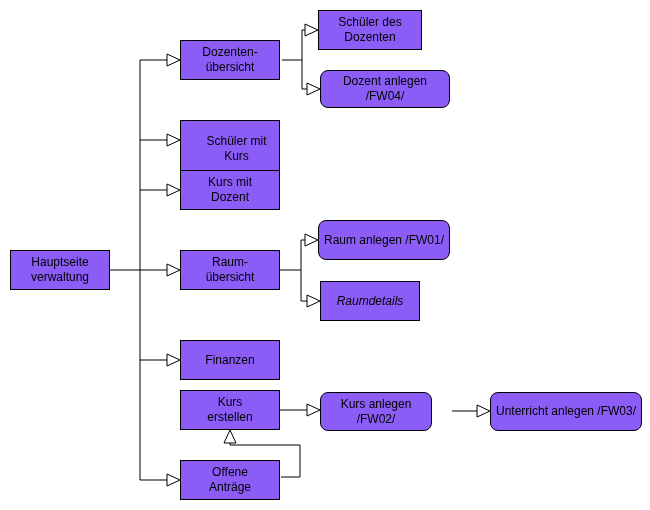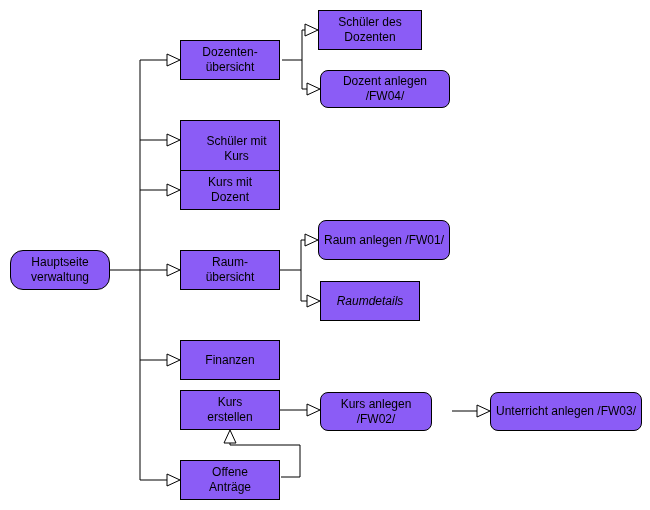--- a/index.html
+++ b/index.html
@@ -76,21 +76,21 @@
     <path class="head" d="M167 474 L180 480 L167 486 Z"></path>
     <path class="head" d="M305 24 L318 30 L305 36 Z"></path>
     <path class="head" d="M307 83 L320 89 L307 95 Z"></path>
     <path class="head" d="M305 234 L318 240 L305 246 Z"></path>
     <path class="head" d="M307 295 L320 301 L307 307 Z"></path>
     <path class="head" d="M307 404 L320 410 L307 416 Z"></path>
     <path class="head" d="M477 405 L490 411 L477 417 Z"></path>
     <path class="head" d="M224 443 L230 430 L236 443 Z"></path>
   </svg>
 
-  <div class="node" style="left:10px; top:250px; width:100px; height:40px;border-radius:13px;">Hauptseite
+  <div class="node" style="left:10px; top:250px; width:100px; height:40px;">Hauptseite
 verwaltung</div>
 
   <div class="node" style="left:180px; top:40px; width:100px; height:40px;">Dozenten-
 übersicht</div>
 
   <div class="node" style="left:180px; top:120px; width:100px; height:57px;padding-left:15px;">Schüler mit
 Kurs</div>
 
   <div class="node" style="left:180px; top:170px; width:100px; height:40px;">Kurs mit
 Dozent</div>

